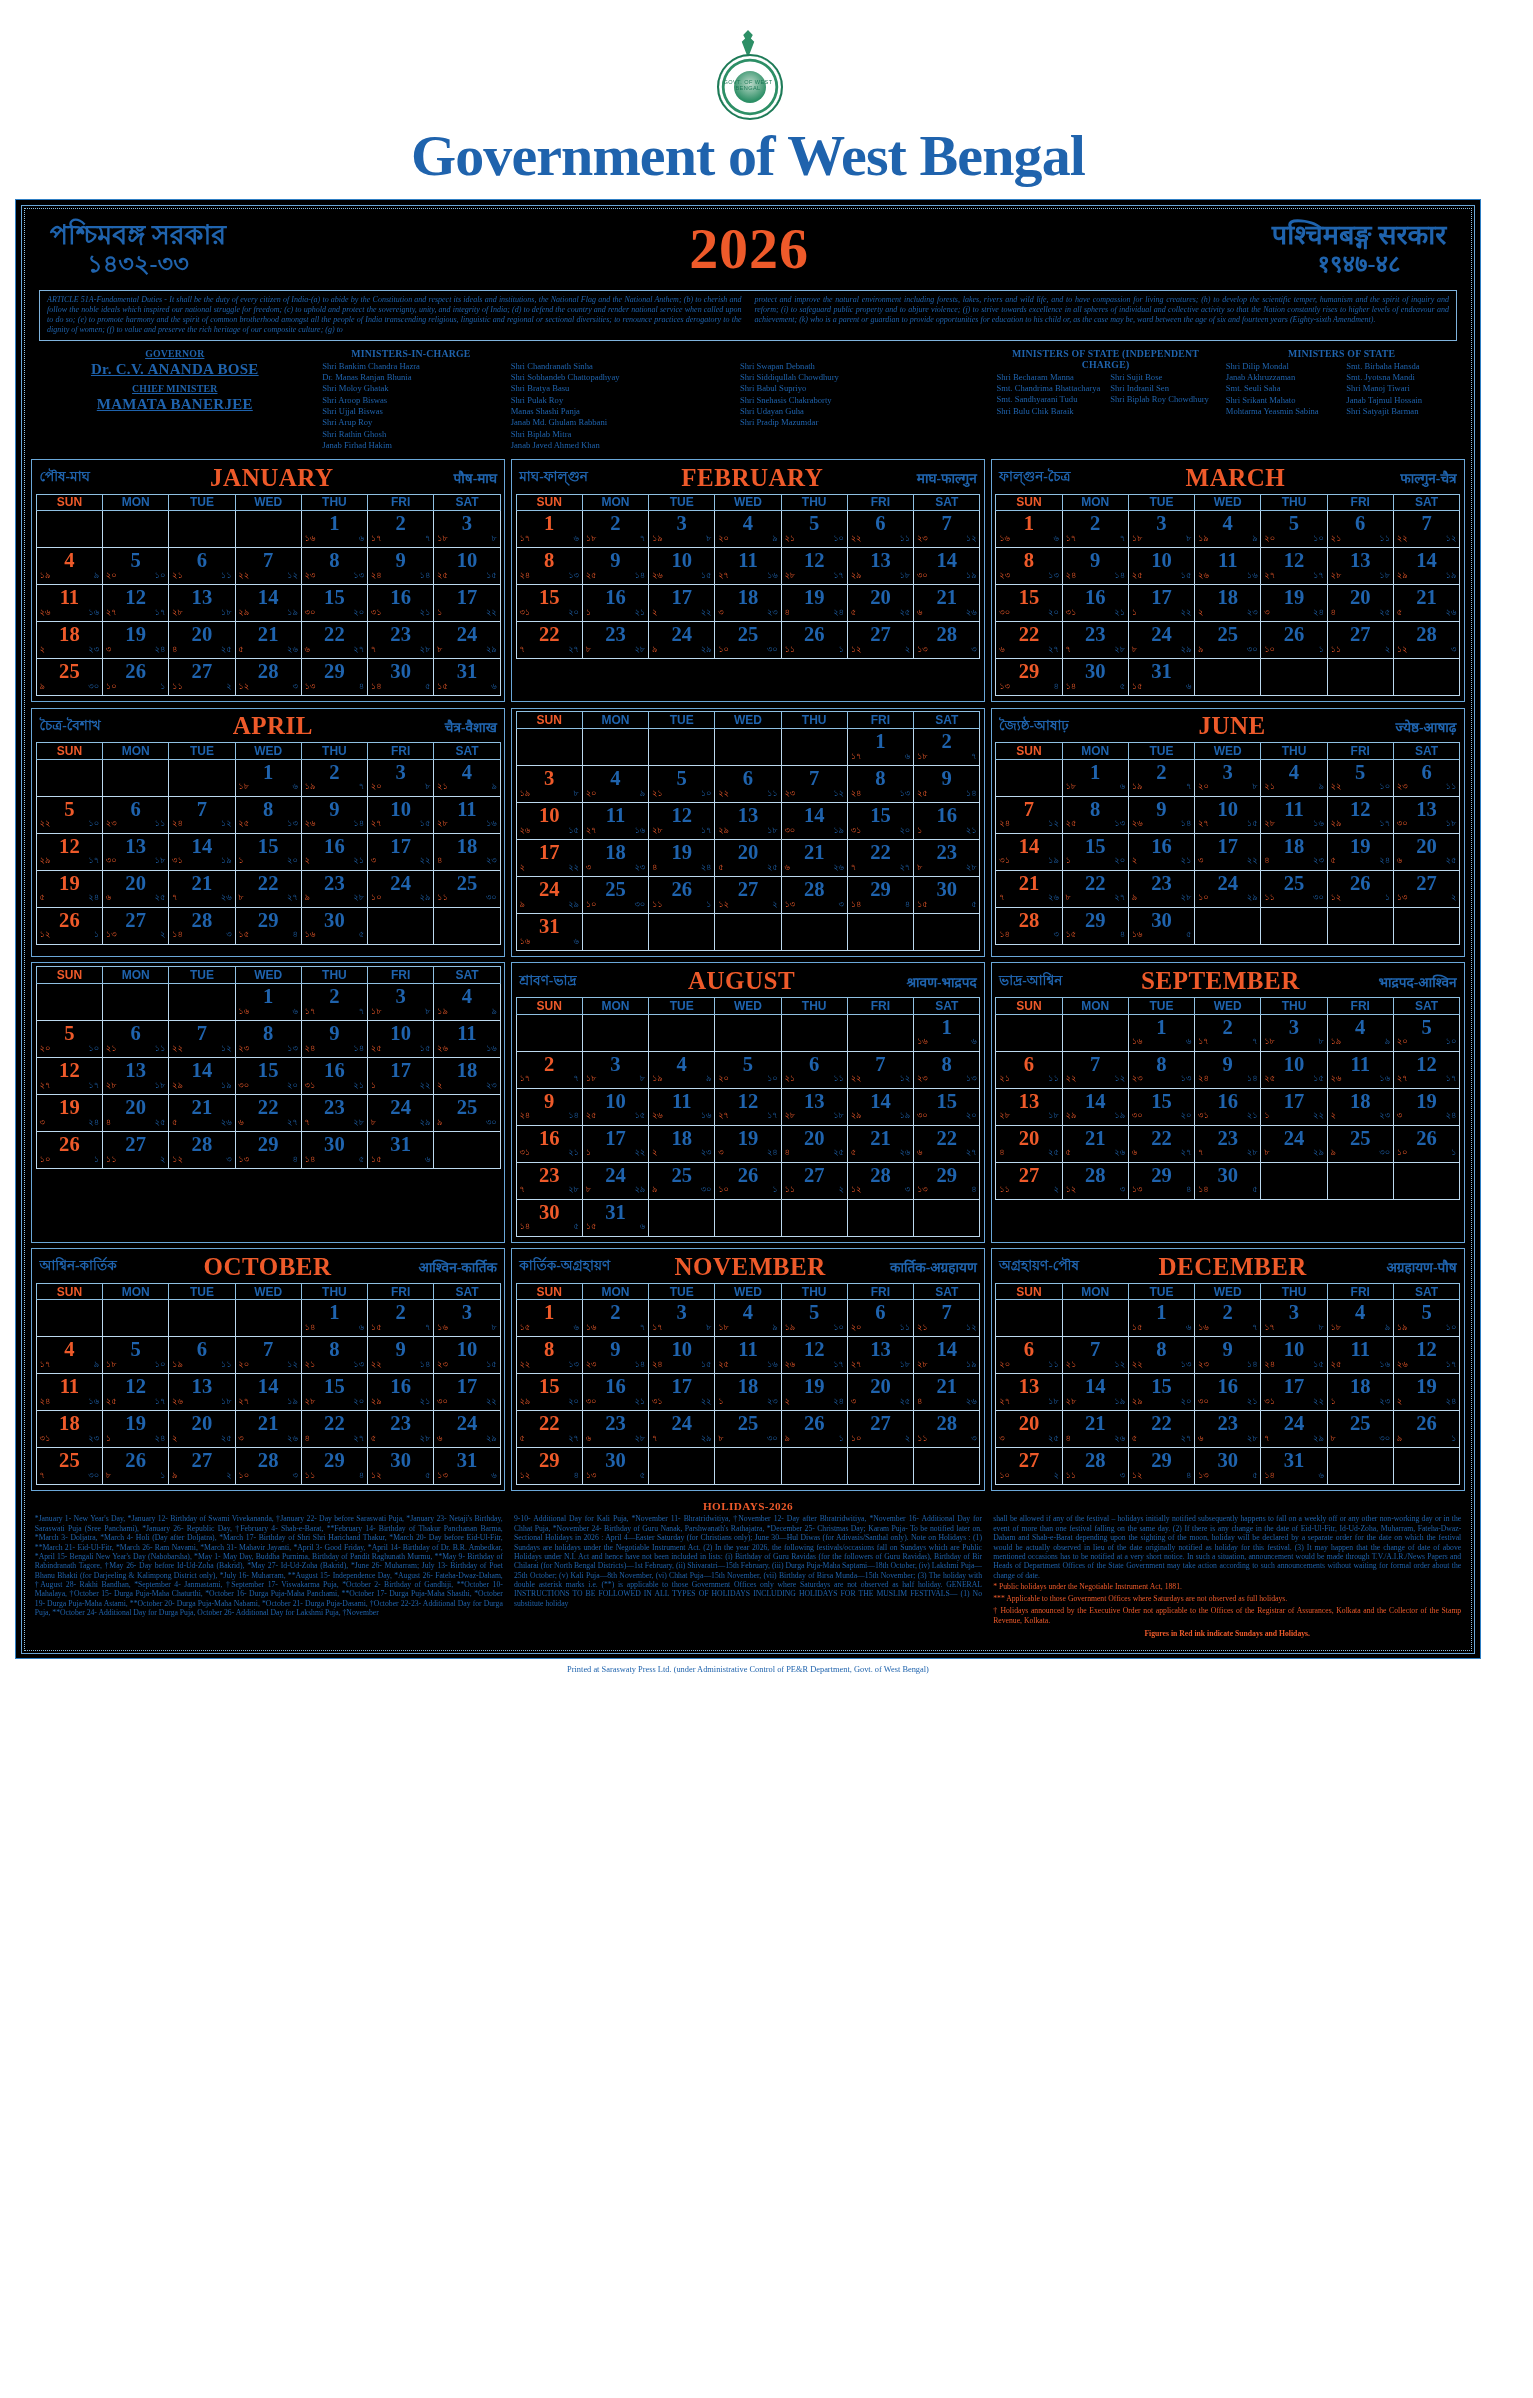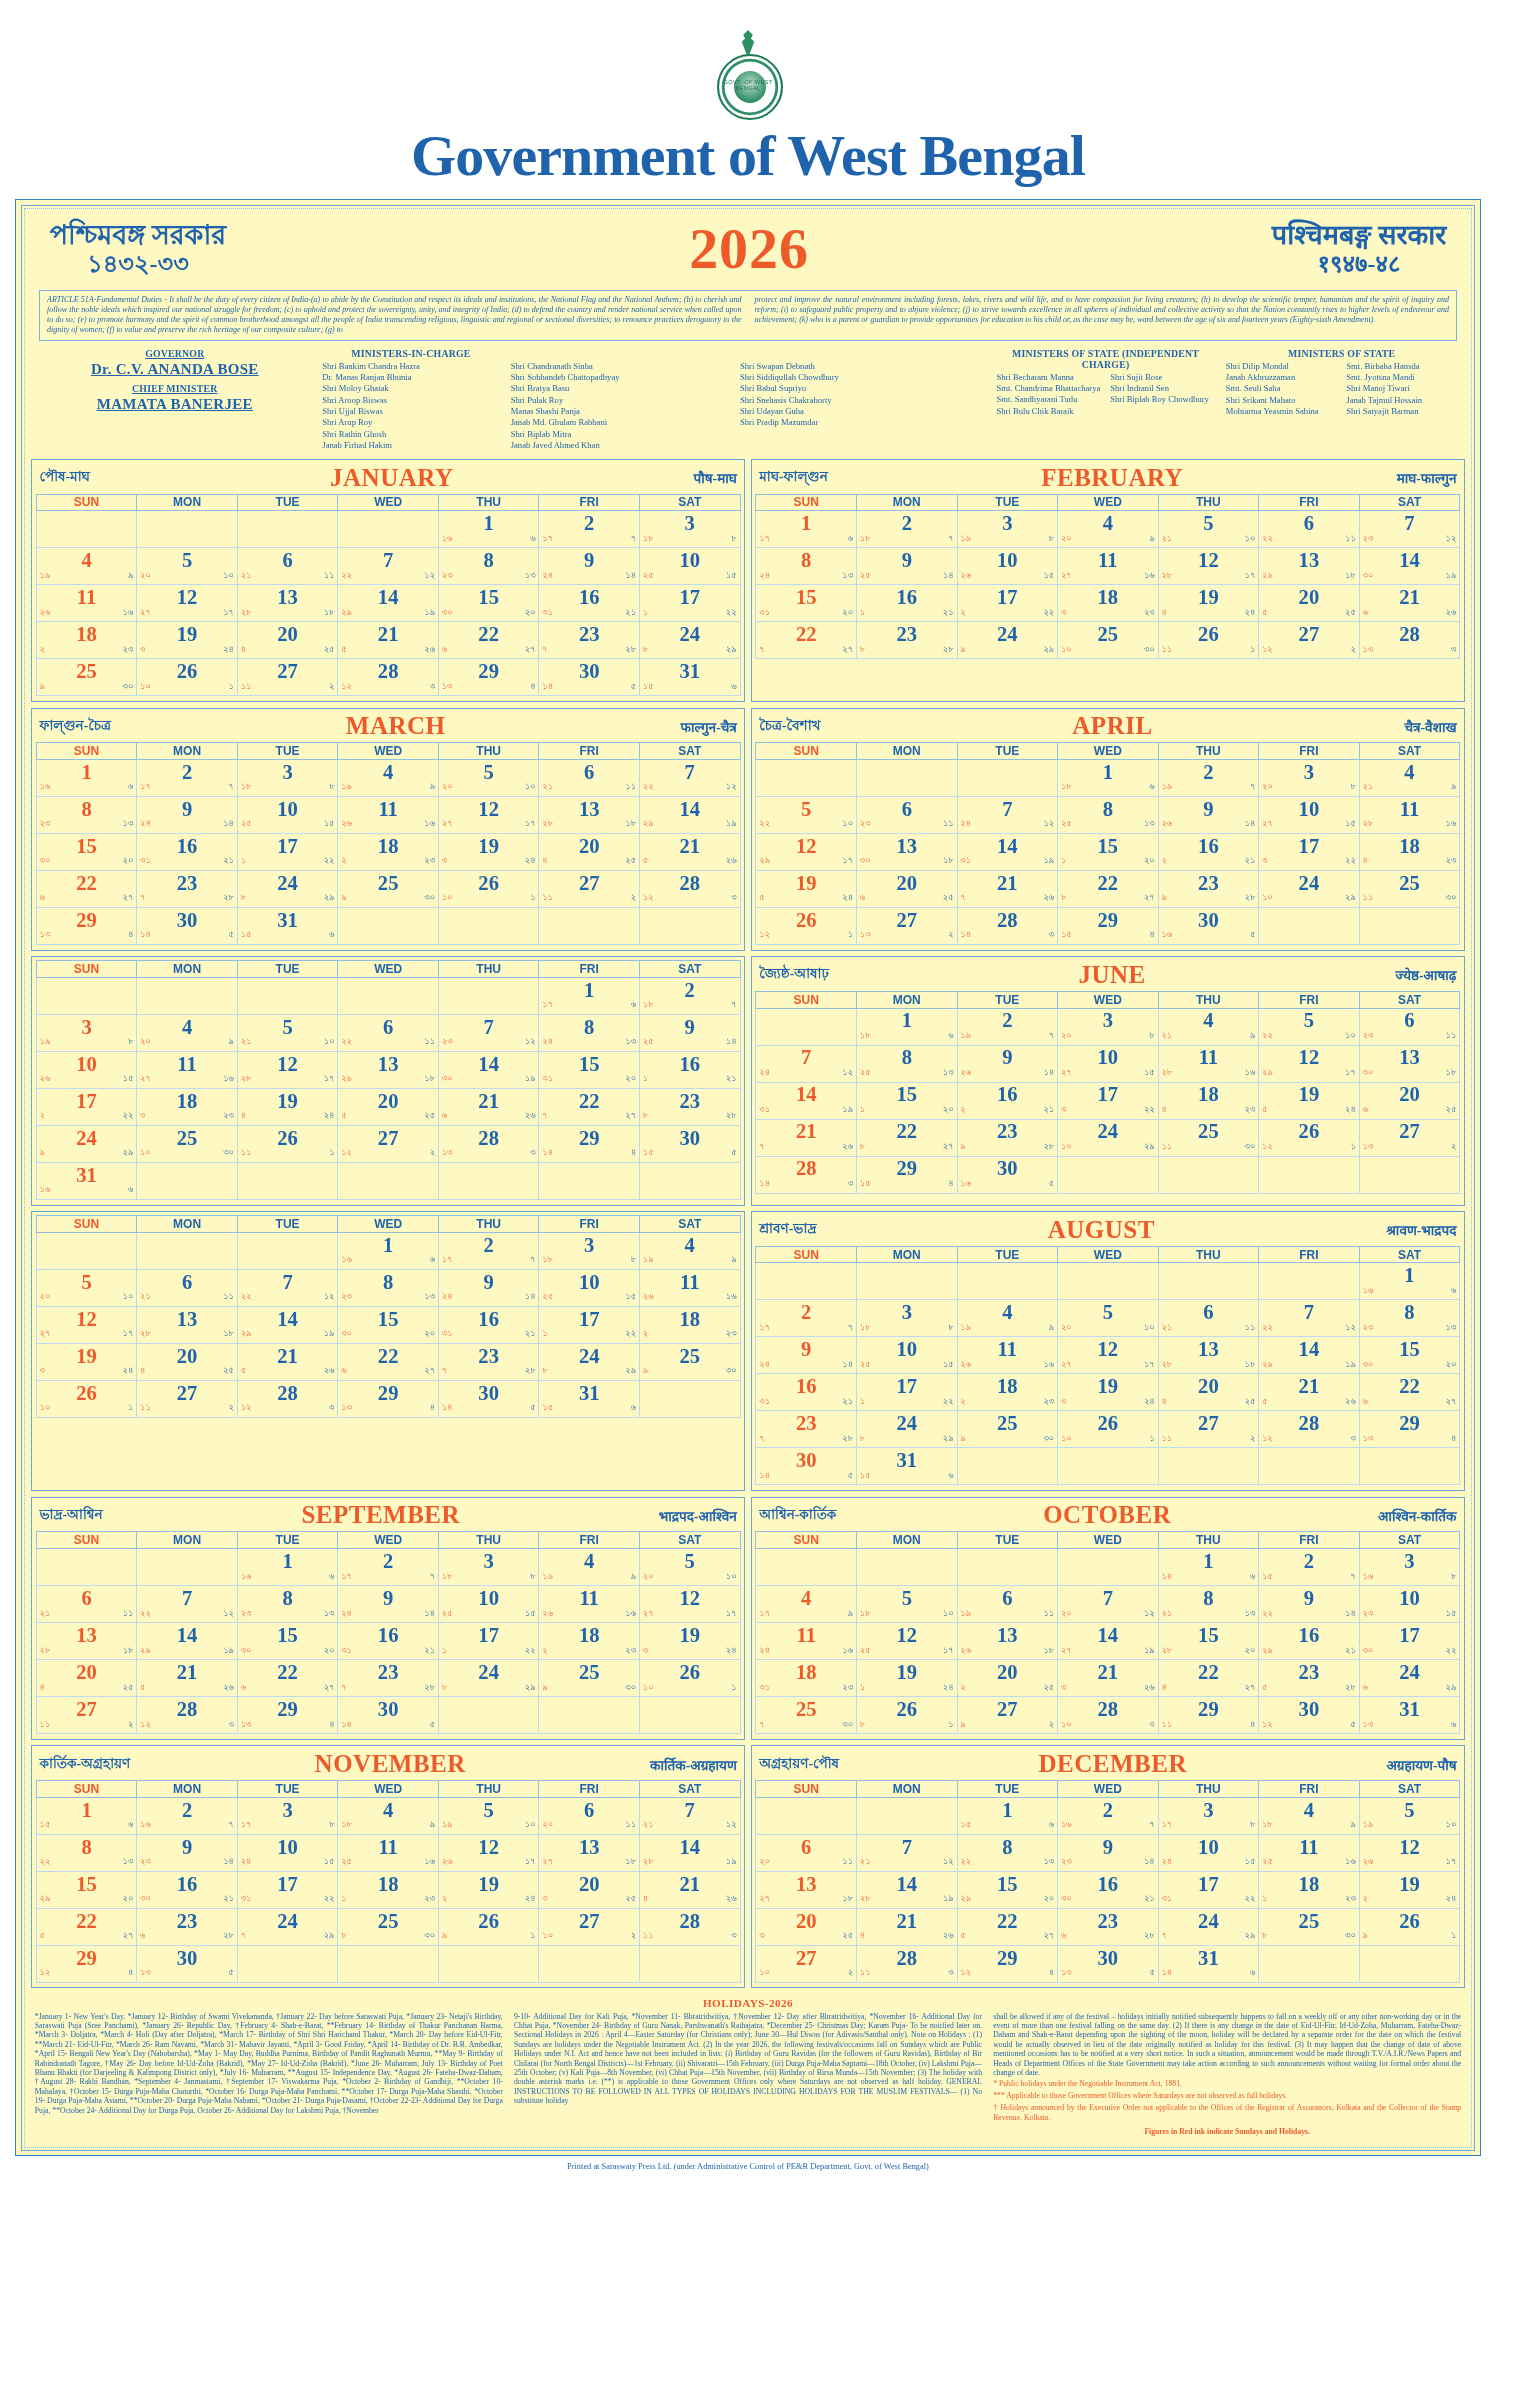--- a/index.html
+++ b/index.html
@@ -48,21 +48,21 @@
     letter-spacing:-0.9px;
     margin:5.6px 0 13px 0;
     font-weight:bold;
     color:#1f63ad;
     font-family:"Liberation Serif", serif;
   }
   
   .frame{
     border:1.9px solid #2f7fc4;
     padding:4.7px;
-    background:#fef9c3;
+    background:#000000;
   }
   .frame-inner{
     border:0.9px solid #6aa7d8;
     padding:5.6px 7.5px 9.4px 7.5px;
     position:relative;
   }
   .frame-inner:before{
     content:"";position:absolute;left:1.9px;right:1.9px;top:1.9px;bottom:1.9px;
     border:0.9px dotted #8fc0e2;pointer-events:none;
   }
@@ -105,21 +105,21 @@
   .off-col.c3{ width:16%; }
   .off-col.c4{ width:18%; }
   .off-col.c5{ width:16%; }
   .off-col.c6{ width:17%; }
   .off-head{ font-weight:bold; font-size:9.8px; text-align:center; margin-bottom:1.9px; letter-spacing:0.2px;}
   .off-name-big{ font-weight:bold;font-size:15px;text-align:center;margin:1.9px 0 5.6px 0;letter-spacing:0.3px;}
   .off-col ul{ list-style:none;margin:0;padding:0; }
   .off-col li{ line-height:1.32; white-space:nowrap; }
   
   .cal-grid{
-    display:grid;grid-template-columns:repeat(2,1fr);
+    display:grid;grid-template-columns:repeat(3,1fr);
     gap:5.6px 5.6px;margin:7.5px 1.9px 0 1.9px;
   }
   .month{
     border:0.9px solid #6aa7d8;
     padding:2.8px 3.7px 4.7px 3.7px;
   }
   .m-head{
     display:flex;align-items:center;justify-content:space-between;padding:0.9px 3.7px 1.9px 3.7px;
   }
   .m-bn{ font-size:13.6px;font-weight:bold;color:#1f63ad; }

